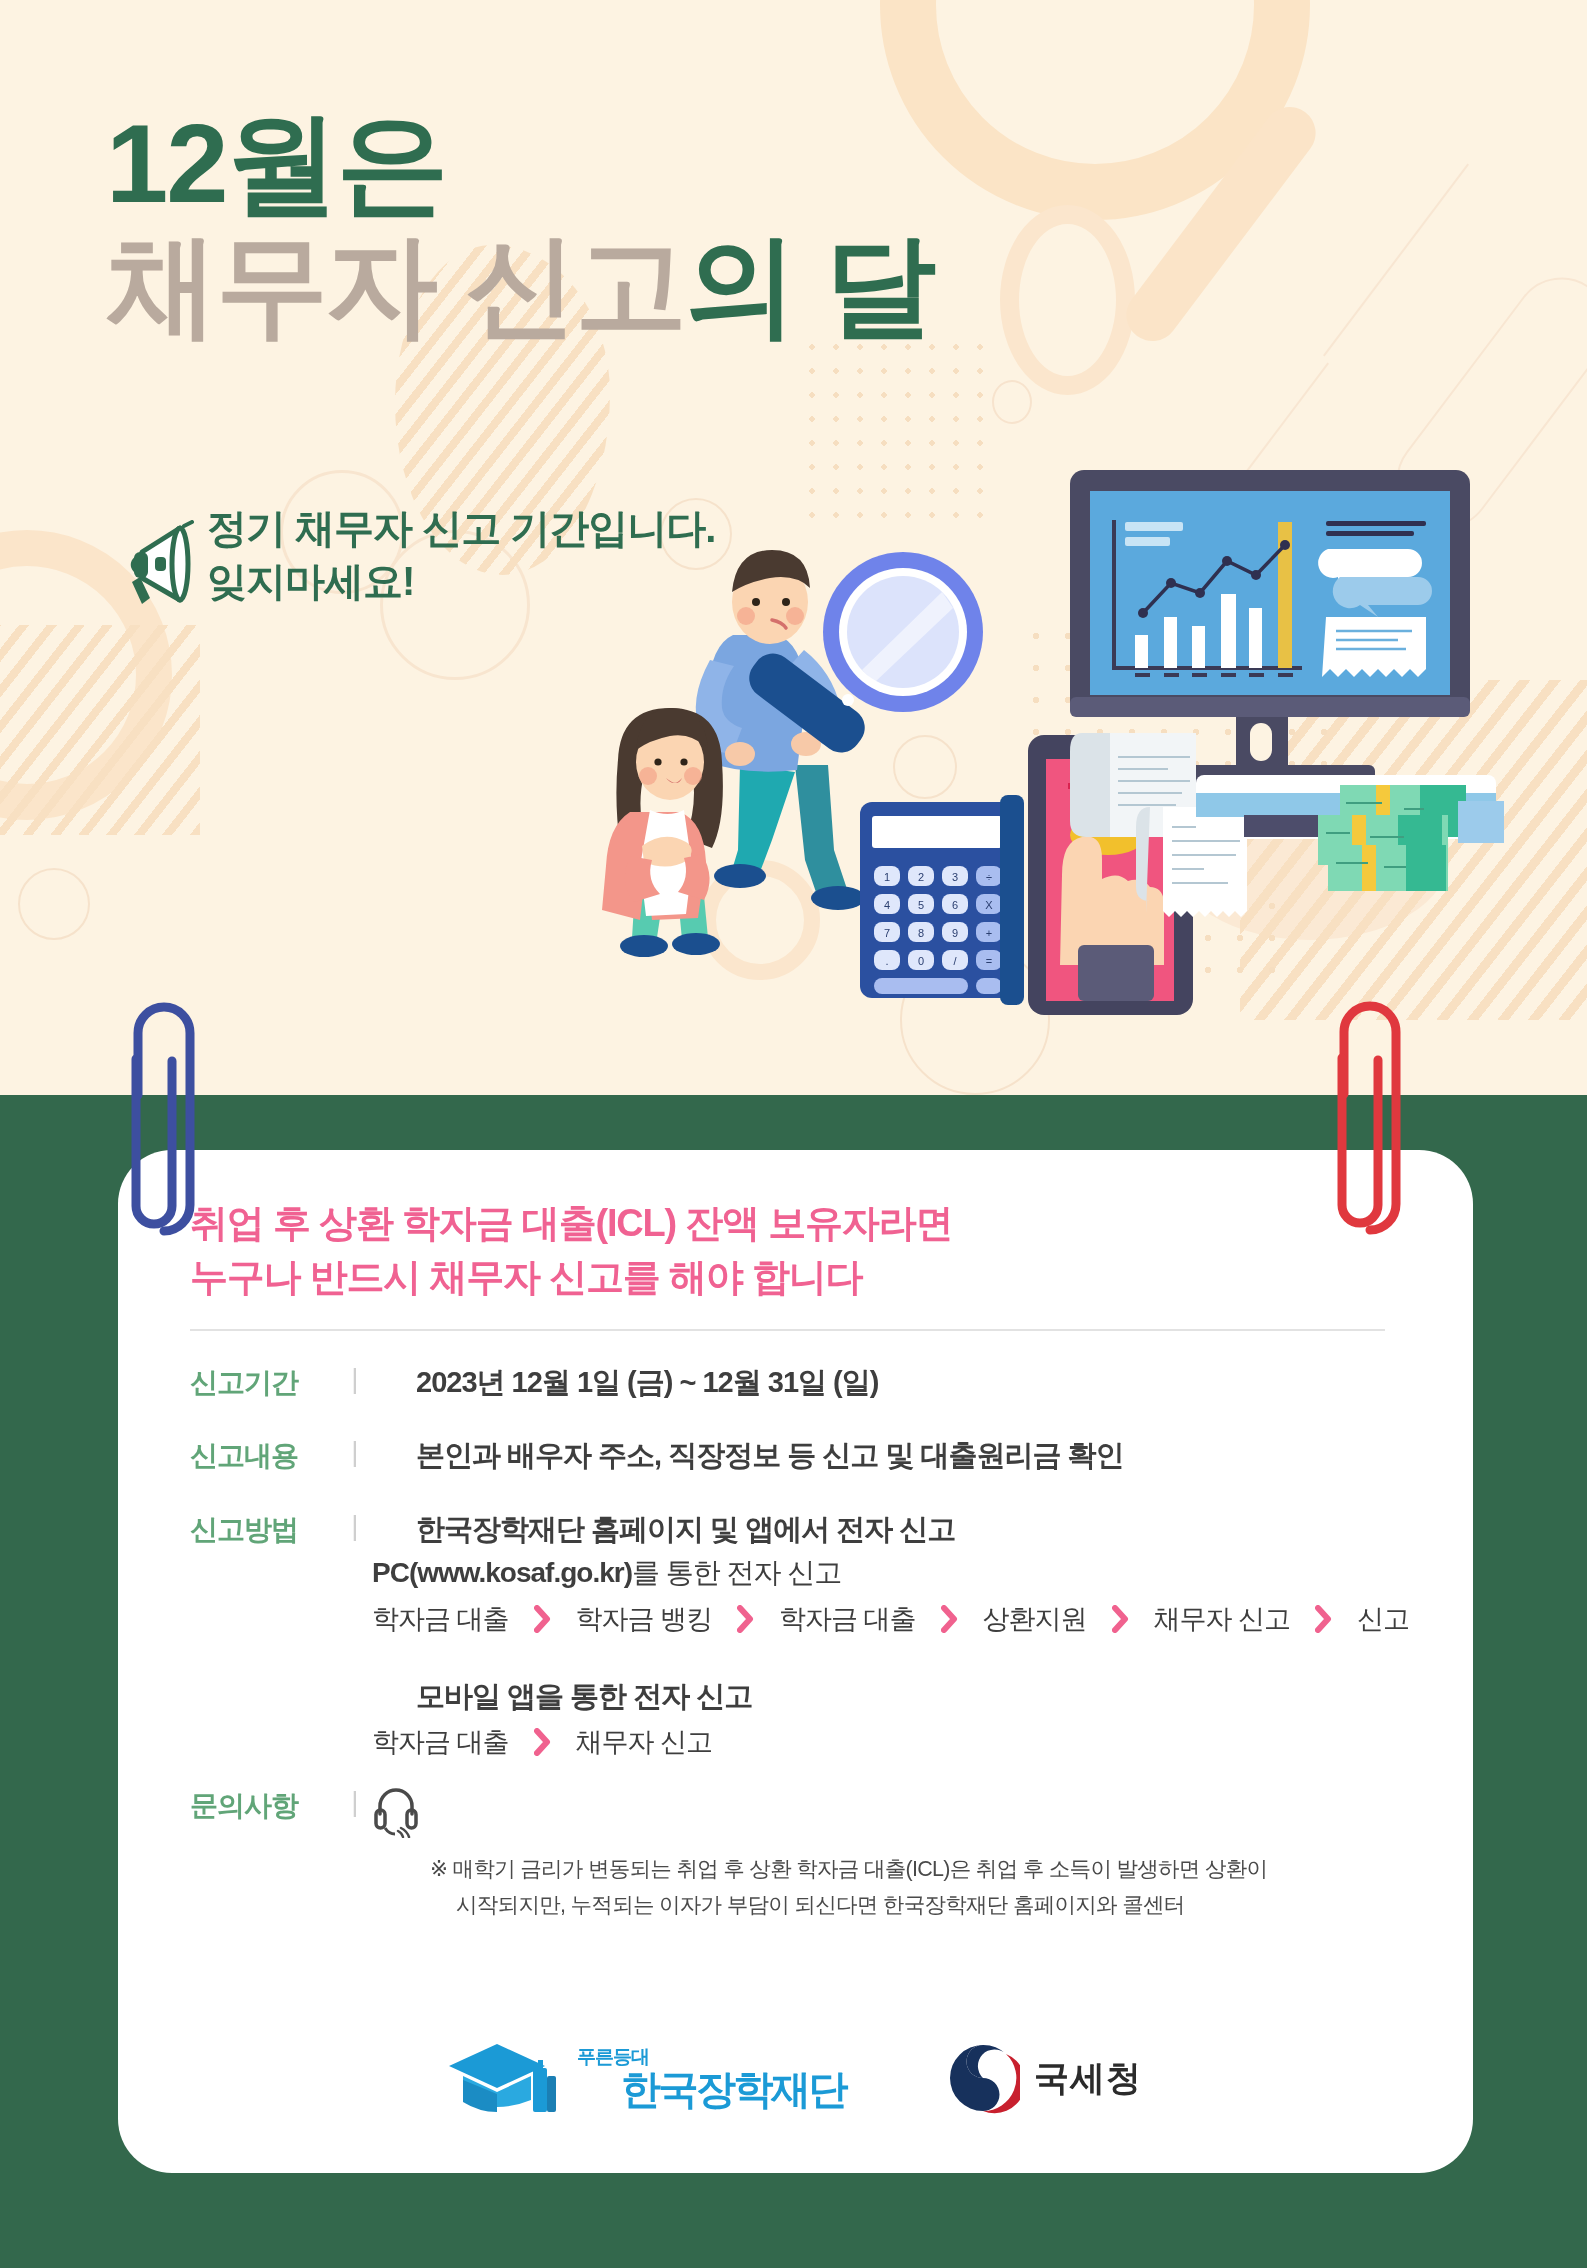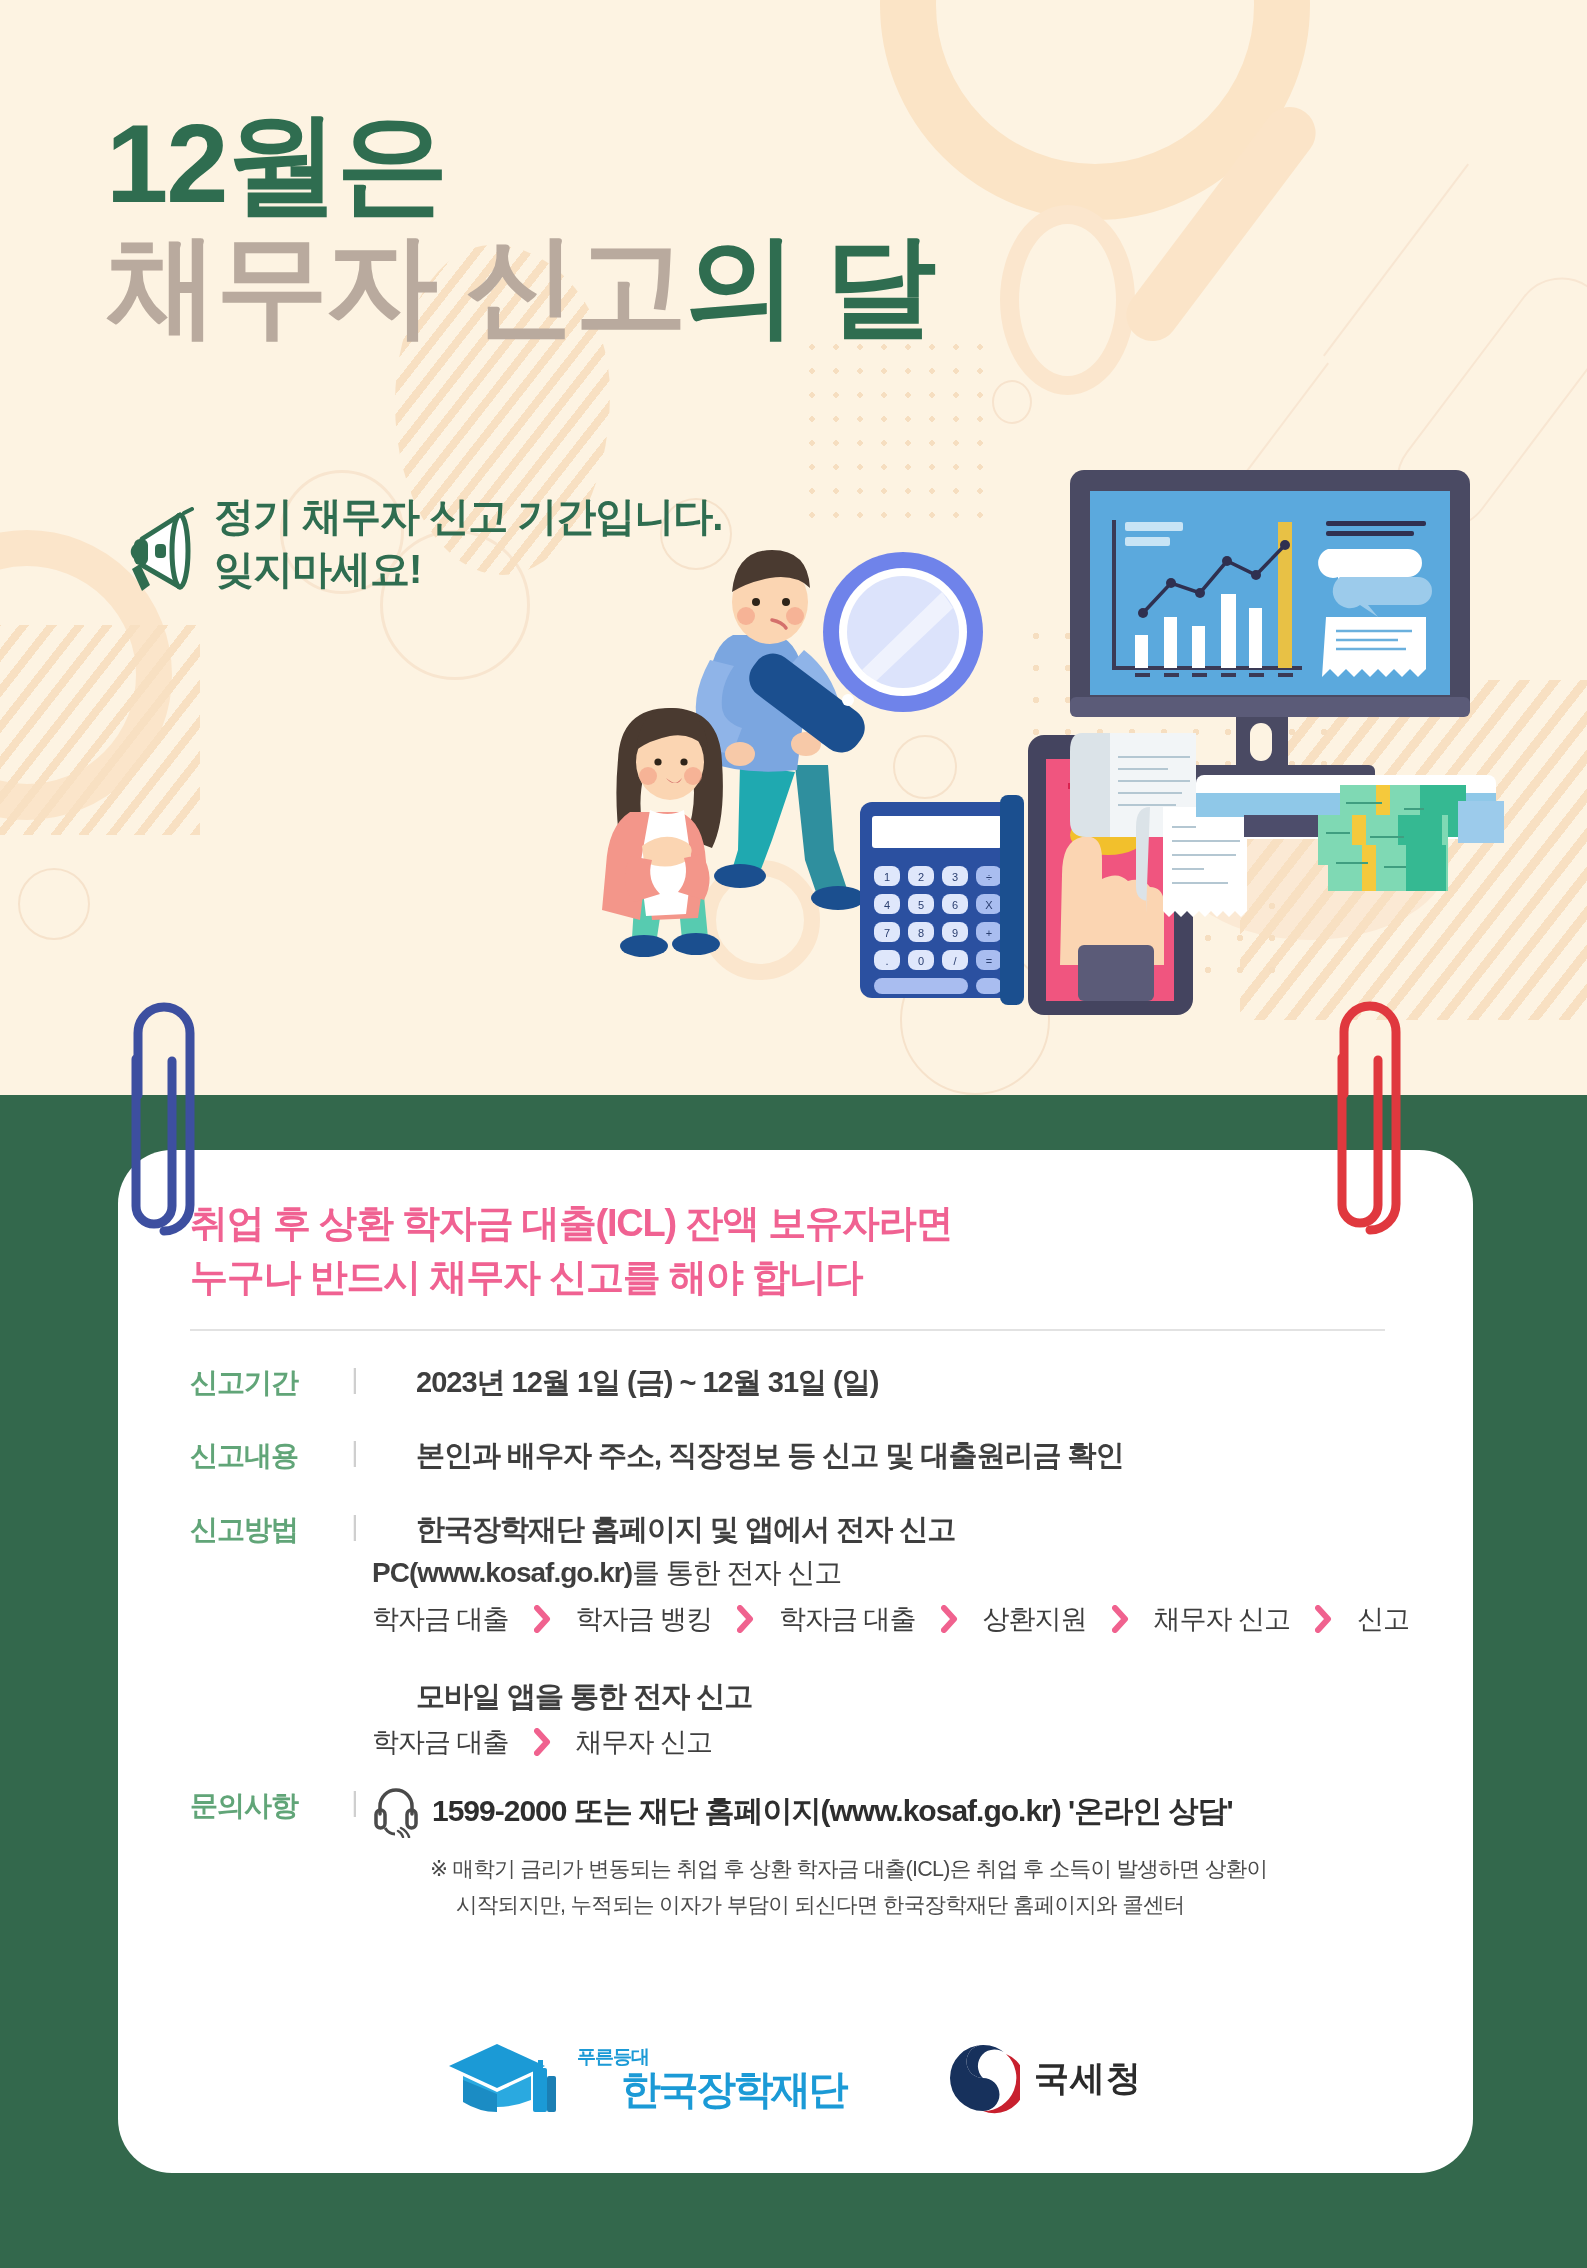--- a/index.html
+++ b/index.html
@@ -163,22 +163,22 @@
   }
   .t-line2 {
     font-size: 112px; font-weight: 900;
     letter-spacing: -2px; line-height: 1.18; white-space: nowrap;
   }
   .t-grey { color: #b9aa9e; }
   .t-green { color: #2f6d50; }
 
   
   .sub-wrap {
-    position: absolute; top: 490px; left: 120px; z-index: 7;
-    display: flex; align-items: center; gap: 20px;
+    position: absolute; top: 502px; left: 120px; z-index: 7;
+    display: flex; align-items: flex-end; gap: 13px;
   }
   .megaphone { width: 74px; height: 88px; flex: none; margin-top: 16px; }
   .sub-text {
     font-size: 40px; font-weight: 800; color: #2f6d50;
     line-height: 1.33; letter-spacing: -1px;
   }
 
   
   .illus { position: absolute; z-index: 5; }
 
@@ -620,21 +620,20 @@
       <div class="contact-body">
         <div class="contact-line">
           <svg class="headset" viewBox="0 0 48 54">
             <path d="M8 30 L8 22 a16 16 0 0 1 32 0 L40 30" fill="none" stroke="#4a4a4a" stroke-width="3.5" stroke-linecap="round"></path>
             <rect x="4" y="26" width="9" height="18" rx="4.5" fill="none" stroke="#4a4a4a" stroke-width="3.5"></rect>
             <rect x="35" y="26" width="9" height="18" rx="4.5" fill="none" stroke="#4a4a4a" stroke-width="3.5"></rect>
             <path d="M13 44 q4 6 10 6" fill="none" stroke="#4a4a4a" stroke-width="3"></path>
             <path d="M26 47 q4 2 5 6" fill="none" stroke="#4a4a4a" stroke-width="2.5" stroke-linecap="round"></path>
             <path d="M29 44 q6 3 8 9" fill="none" stroke="#4a4a4a" stroke-width="2.5" stroke-linecap="round"></path>
           </svg>
-          <span class="contact-text">1599-2000 또는 재단 홈페이지(www.kosaf.go.kr) '온라인 상담'</span>
         </div>
         <div class="note">
           <span>※ 매학기 금리가 변동되는 취업 후 상환 학자금 대출(ICL)은 취업 후 소득이 발생하면 상환이</span>
           <span class="note-ind">시작되지만, 누적되는 이자가 부담이 되신다면 한국장학재단 홈페이지와 콜센터</span>
         </div>
       </div>
     </div>
   </div>
 
   <div class="logos">

